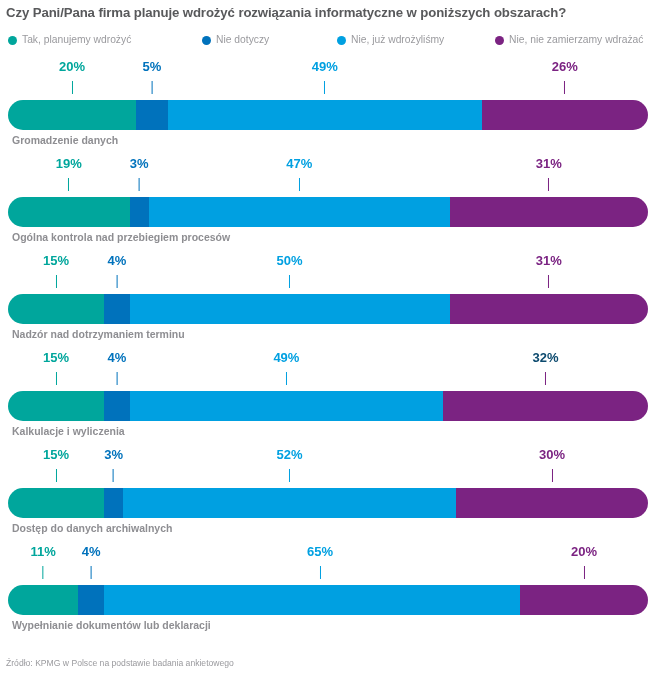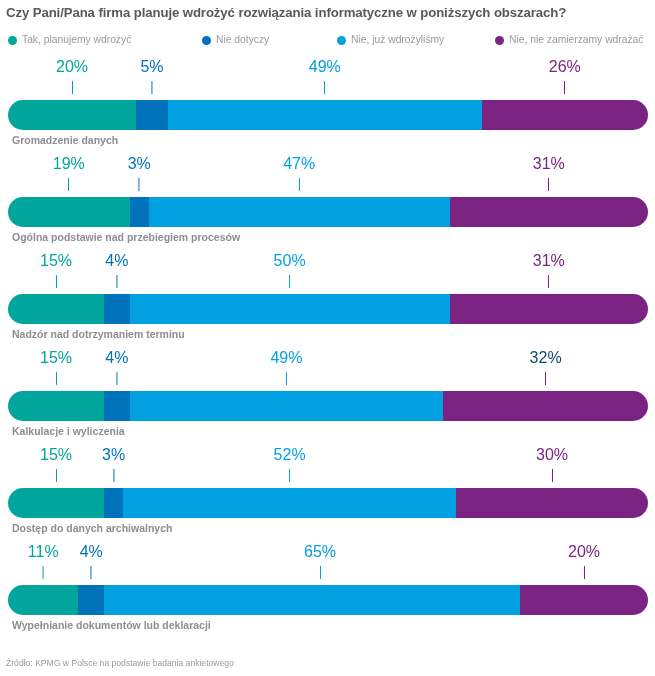--- a/index.html
+++ b/index.html
@@ -85,22 +85,22 @@
     height: 46px;
   }
   .value-label {
     position: absolute;
     top: 2px;
     transform: translateX(-50%);
     text-align: center;
     white-space: nowrap;
   }
   .value-text {
-    font-size: 16px;
-    font-weight: 400;
+    font-size: 13px;
+    font-weight: 700;
     line-height: 18px;
     display: block;
   }
   .tick {
     display: block;
     width: 1px;
     height: 13px;
     margin: 5px auto 0 auto;
   }
   .bar {
@@ -209,21 +209,21 @@
             <span class="value-text" style="color: rgb(123, 35, 130);">31%</span>
             <span class="tick" style="background: rgb(123, 35, 130);"></span>
           </div>
         </div>
         <div class="bar">
           <div class="seg" style="width: 19%; background: rgb(0, 166, 156);"></div>
           <div class="seg" style="width: 3%; background: rgb(0, 114, 188);"></div>
           <div class="seg" style="width: 47%; background: rgb(0, 160, 225);"></div>
           <div class="seg" style="width: 31%; background: rgb(123, 35, 130);"></div>
         </div>
-        <div class="cat-label">Ogólna podstawie nad przebiegiem procesów</div>
+        <div class="cat-label">Ogólna kontrola nad przebiegiem procesów</div>
       </div>
       <div class="row">
         <div class="labels-band">
           <div class="value-label" style="left: 7.5%;">
             <span class="value-text" style="color: rgb(0, 166, 156);">15%</span>
             <span class="tick" style="background: rgb(0, 166, 156);"></span>
           </div>
           <div class="value-label" style="left: 17%;">
             <span class="value-text" style="color: rgb(0, 114, 188);">4%</span>
             <span class="tick" style="background: rgb(0, 114, 188);"></span>

